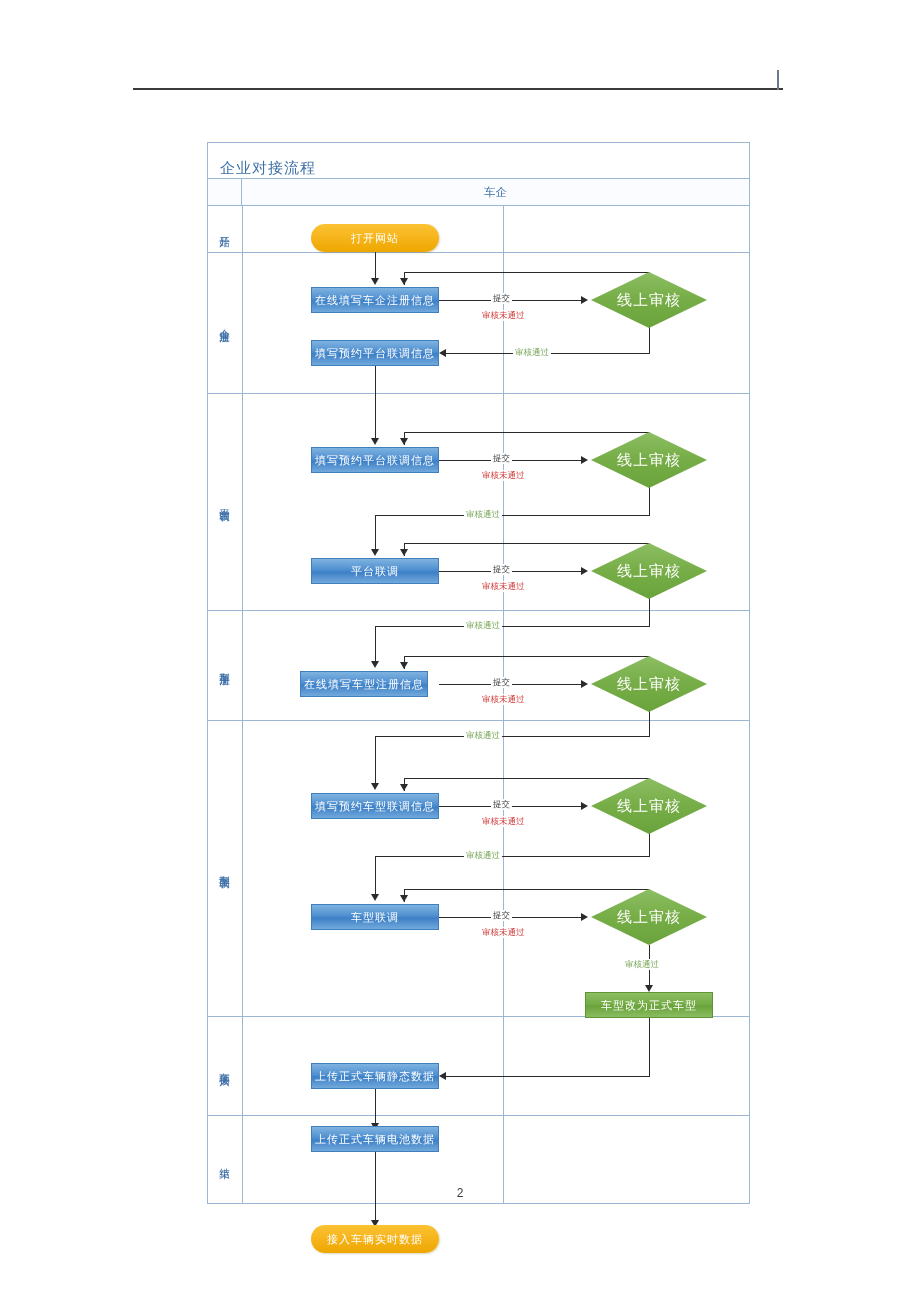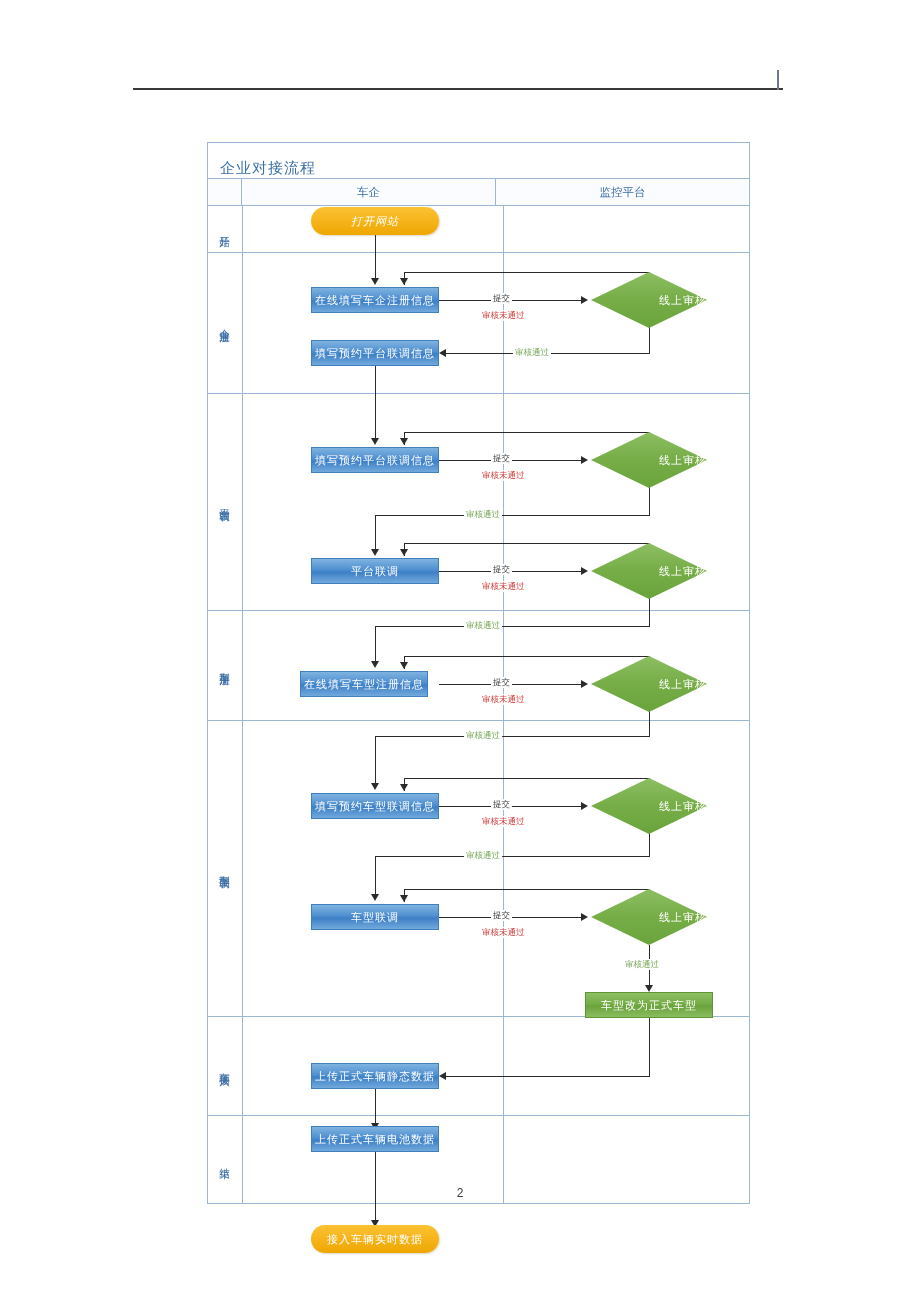--- a/index.html
+++ b/index.html
@@ -104,22 +104,22 @@
   }
   .n-decision{
     width:116px;height:56px;
   }
   .n-decision .dia{
     position:absolute;left:0;top:0;width:100%;height:100%;
     background:linear-gradient(to bottom,#8dbe63 0%,#76ad47 50%,#6aa33b 100%);
     clip-path:polygon(50% 0%,100% 50%,50% 100%,0% 50%);
   }
   .n-decision .dia-label{
-    position:relative;z-index:2;width:100%;text-align:right;
-    color:#ffffff;font-size:11px;letter-spacing:1px;
+    position:relative;z-index:2;width:100%;text-align:center;
+    color:#ffffff;font-size:15px;letter-spacing:1px;
   }
 
   
   .ln{position:absolute;background:#2b2b2b;}
   .ln-h{height:1px;}
   .ln-v{width:1px;}
   .arrow{position:absolute;width:0;height:0;}
   .arrow-down{border-left:4px solid transparent;border-right:4px solid transparent;border-top:7px solid #2b2b2b;}
   .arrow-left{border-top:4px solid transparent;border-bottom:4px solid transparent;border-right:7px solid #2b2b2b;}
   .arrow-right{border-top:4px solid transparent;border-bottom:4px solid transparent;border-left:7px solid #2b2b2b;}
@@ -146,21 +146,20 @@
 
 <div id="flow-frame">
 
   <div id="flow-title-bar">
     <div id="flow-title">企业对接流程</div>
   </div>
 
   <div id="lane-header">
     <div class="corner"></div>
     <div class="lane-title">车企</div>
-    <div class="lane-title second">监控平台</div>
   </div>
 
   <div id="lane-body">
 
     <div id="rowlabel-divider"></div>
     <div id="lane-divider"></div>
 
     <div class="phase-row" style="top:0px;height:47px;">
       <div class="phase-label">
         <span>开始</span>
@@ -299,21 +298,21 @@
     <div class="ln ln-v" style="left:441px;top:812px;height:58px;"></div>
     <div class="ln ln-h" style="left:238px;top:870px;width:204px;"></div>
     <div class="arrow arrow-left" style="left:231px;top:866px;"></div>
 
     <div class="ln ln-v" style="left:167px;top:883px;height:37px;"></div>
     <div class="arrow arrow-down" style="left:163px;top:917px;"></div>
 
     <div class="ln ln-v" style="left:167px;top:946px;height:71px;"></div>
     <div class="arrow arrow-down" style="left:163px;top:1014px;"></div>
 
-    <div class="node n-terminator" style="left:103px;top:1px;font-style:italic;">打开网站</div>
+    <div class="node n-terminator" style="left:103px;top:18px;">打开网站</div>
 
     <div class="node n-process" style="left:103px;top:81px;">在线填写车企注册信息</div>
 
     <div class="node n-decision" style="left:383px;top:66px;">
       <div class="dia"></div>
       <div class="dia-label">线上审核</div>
     </div>
 
     <div class="node n-process" style="left:103px;top:134px;">填写预约平台联调信息</div>
 

